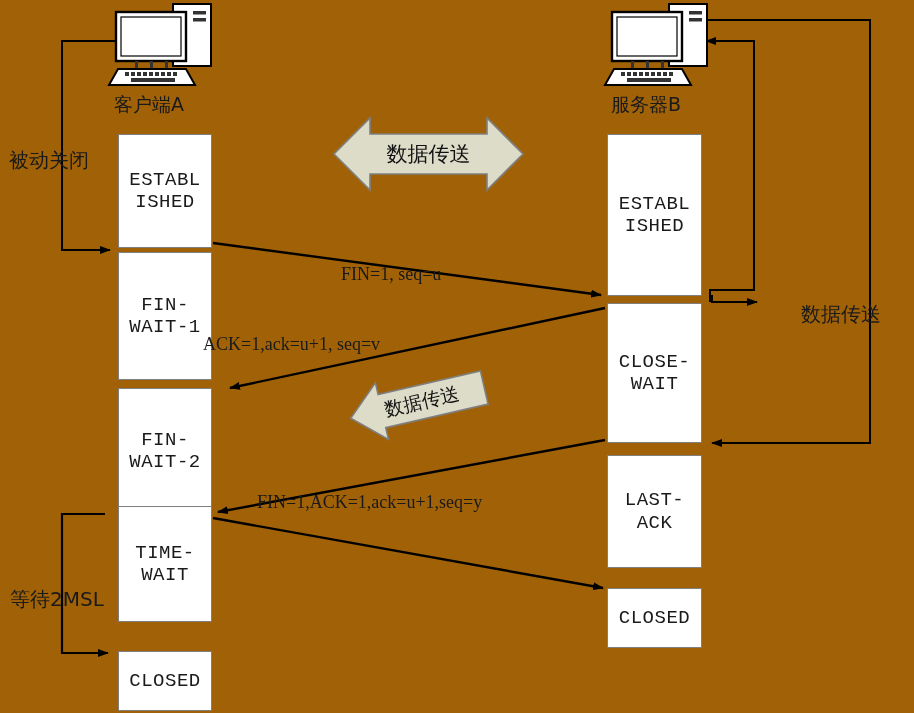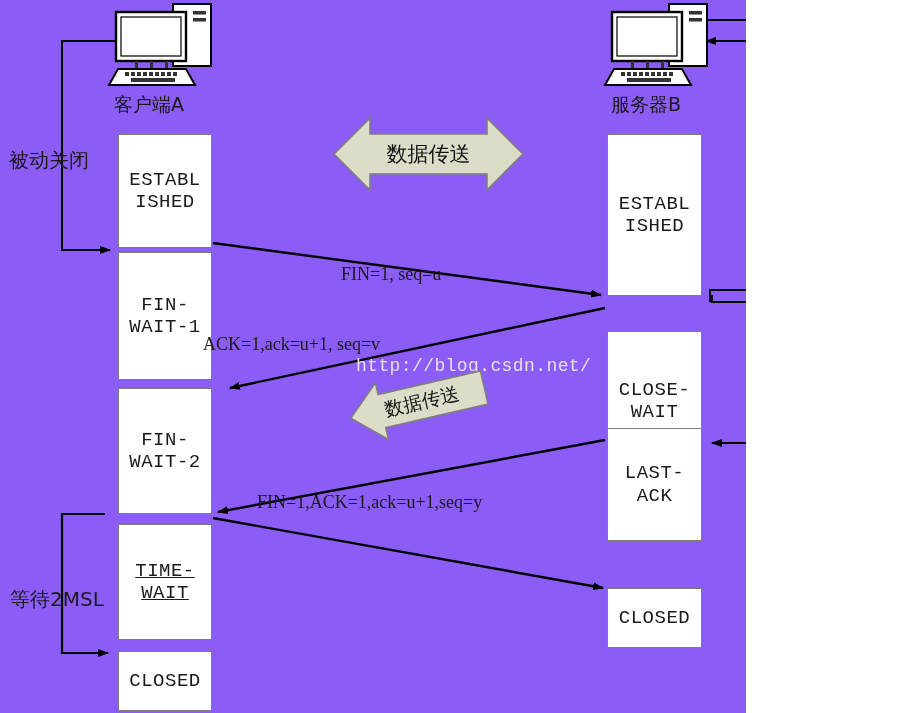--- a/index.html
+++ b/index.html
@@ -6,23 +6,23 @@
   html, body {
     margin: 0;
     padding: 0;
     background: #ffffff;
   }
   body {
     font-family: "Liberation Serif", "DejaVu Serif", serif;
   }
   #canvas {
     position: relative;
-    width: 746px;
+    width: 914px;
     height: 713px;
-    background: #8b5cf6;
+    background: #a16207;
     overflow: hidden;
   }
   .svg-layer {
     position: absolute;
     left: 0;
     top: 0;
     width: 914px;
     height: 713px;
   }
   
@@ -230,48 +230,48 @@
     </div>
   </div>
 
   <div class="state-box" id="client-fin-wait-2" style="left:118px; top:388px; width:94px; height:126px;">
     <div>
       <span>FIN-</span>
       <span>WAIT-2</span>
     </div>
   </div>
 
-  <div class="state-box" id="client-time-wait" style="left:118px; top:524px; width:94px; height:116px;text-decoration:underline;">
+  <div class="state-box" id="client-time-wait" style="left:118px; top:506px; width:94px; height:116px;">
     <div>
       <span>TIME-</span>
       <span>WAIT</span>
     </div>
   </div>
 
   <div class="state-box" id="client-closed" style="left:118px; top:651px; width:94px; height:60px;">
     <div>
       <span>CLOSED</span>
     </div>
   </div>
 
   <div class="state-box" id="server-established" style="left:607px; top:134px; width:95px; height:162px;">
     <div>
       <span>ESTABL</span>
       <span>ISHED</span>
     </div>
   </div>
 
-  <div class="state-box" id="server-close-wait" style="left:607px; top:303px; width:95px; height:140px;margin-top:28px;">
+  <div class="state-box" id="server-close-wait" style="left:607px; top:303px; width:95px; height:140px;">
     <div>
       <span>CLOSE-</span>
       <span>WAIT</span>
     </div>
   </div>
 
-  <div class="state-box" id="server-last-ack" style="left:607px; top:428px; width:95px; height:113px;">
+  <div class="state-box" id="server-last-ack" style="left:607px; top:455px; width:95px; height:113px;">
     <div>
       <span>LAST-</span>
       <span>ACK</span>
     </div>
   </div>
 
   <div class="state-box" id="server-closed" style="left:607px; top:588px; width:95px; height:60px;">
     <div>
       <span>CLOSED</span>
     </div>
@@ -298,15 +298,14 @@
     <div class="ba-text">数据传送</div>
   </div>
 
   <div class="blockarrow" id="blockarrow-2">
     <svg width="144" height="62" viewBox="0 0 144 62" xmlns="http://www.w3.org/2000/svg">
       <path d="M36,14 L36,2 L4,31 L36,60 L36,48 L141,48 L141,14 z" fill="#dcdcc8" stroke="#7f7f7f" stroke-width="1.6" stroke-linejoin="miter"></path>
     </svg>
     <div class="ba-text">数据传送</div>
   </div>
 
-  <div class="watermark" id="watermark-url">http://blog.csdn.net/</div>
 
 </div>
 
 </body></html>

